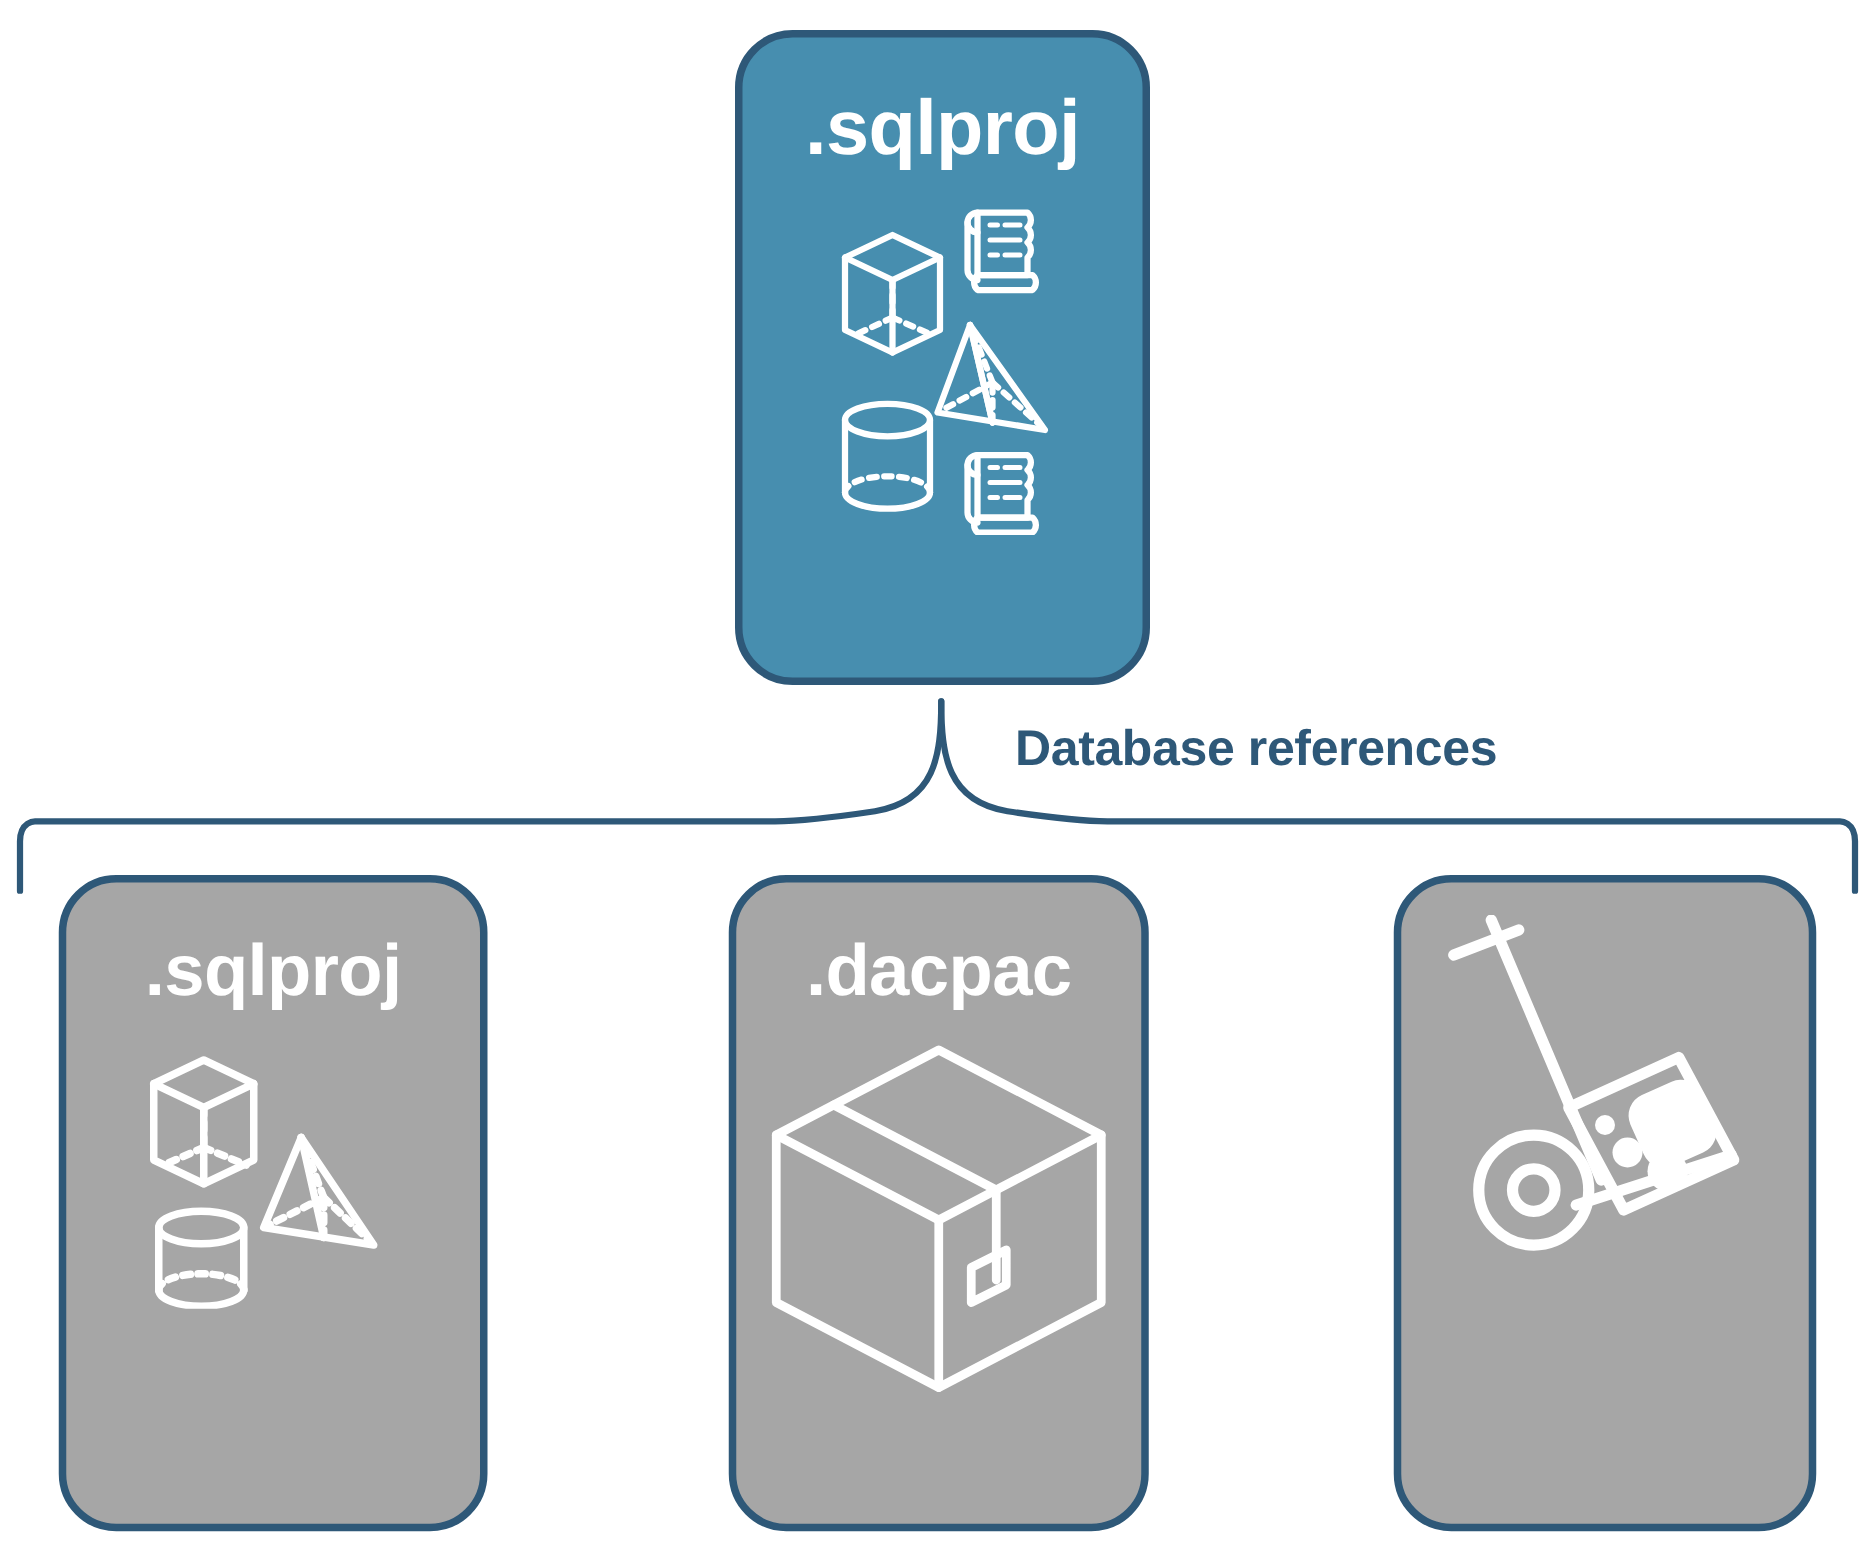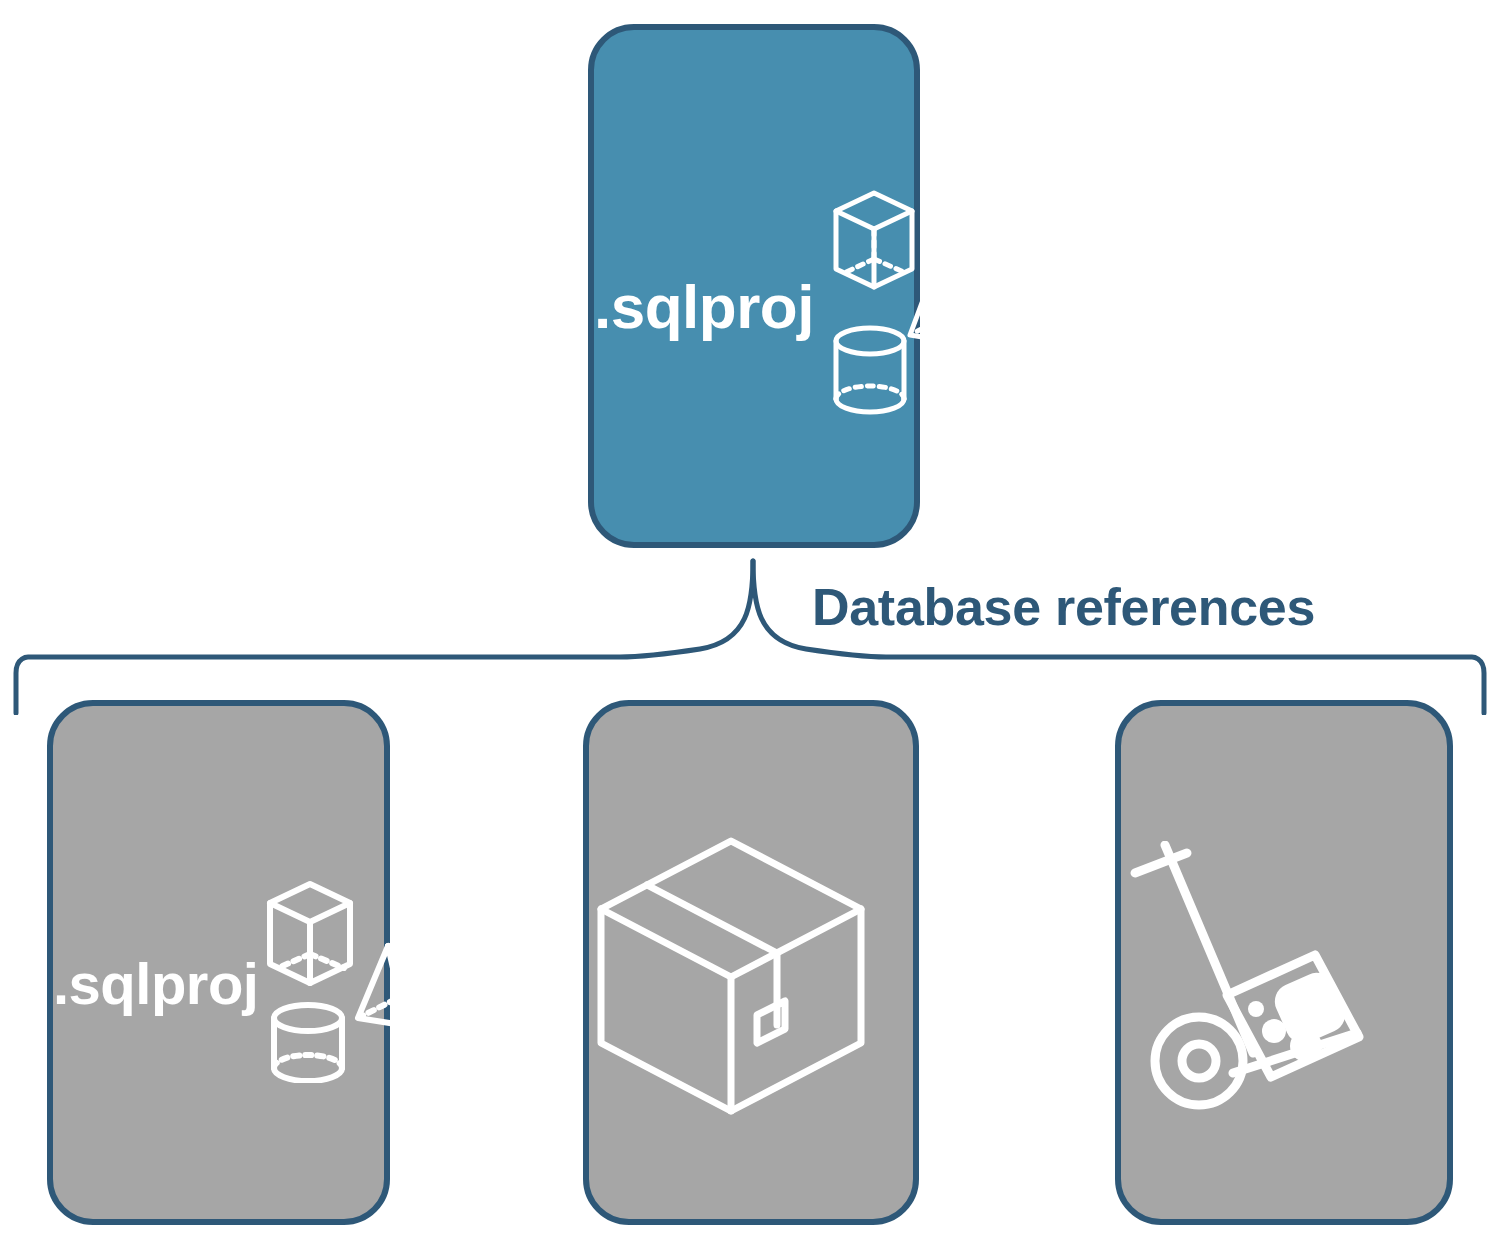--- a/index.html
+++ b/index.html
@@ -21,21 +21,21 @@
     width: 1500px;
     height: 1250px;
   }
 
   .card {
     position: absolute;
     box-sizing: border-box;
     border-radius: 46px;
     border: 6px solid #2E5878;
     display: flex;
-    flex-direction: row;
+    flex-direction: column;
     align-items: center;
   }
 
   .card-primary {
     background: #478EAF;
   }
   .card-secondary {
     background: #A6A6A6;
   }
 
@@ -99,21 +99,21 @@
     left: 0; top: 545px;
     width: 1500px;
     height: 170px;
     pointer-events: none;
   }
 
   #bracket-label {
     position: absolute;
     left: 812px;
     top: 577px;
-    font-size: 52px;
+    font-size: 40px;
     font-weight: bold;
     color: #2E5878;
     letter-spacing: -0.3px;
     white-space: nowrap;
   }
 </style>
 </head>
 <body>
 
 <div id="diagram-root">
@@ -219,20 +219,21 @@
           <path d="M16 150 v50"></path>
           <path d="M84 150 v50"></path>
           <path d="M16 200 a34 13 0 0 0 68 0"></path>
           <path d="M16 200 a34 13 0 0 1 68 0" stroke-dasharray="6 6"></path>
         </g>
       </svg>
     </div>
   </div>
 
   <div class="card card-secondary" id="card-dacpac">
+    <div class="card-title">.dacpac</div>
     <div class="icon-area" id="icon-box-dacpac">
       <svg viewBox="0 0 285 285" width="285" height="285" fill="none" stroke="#ffffff" stroke-width="7" stroke-linecap="round" stroke-linejoin="round">
         <path d="M142 8 L272 76 L272 210 L142 278 L12 210 L12 76 Z"></path>
         <path d="M12 76 L142 144 L272 76"></path>
         <path d="M142 144 L142 278"></path>
         <path d="M58 52 L188 120 L188 192"></path>
         <path d="M188 192 L272 148" opacity="0"></path>
         <path d="M168 182 L196 168 L196 196 L168 210 Z"></path>
       </svg>
     </div>

